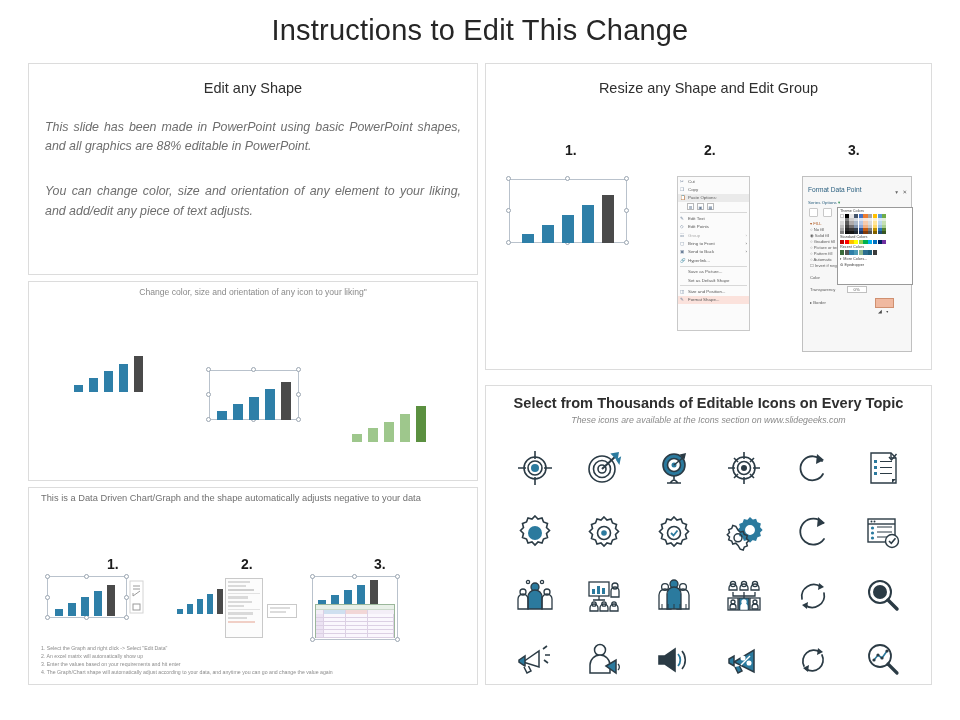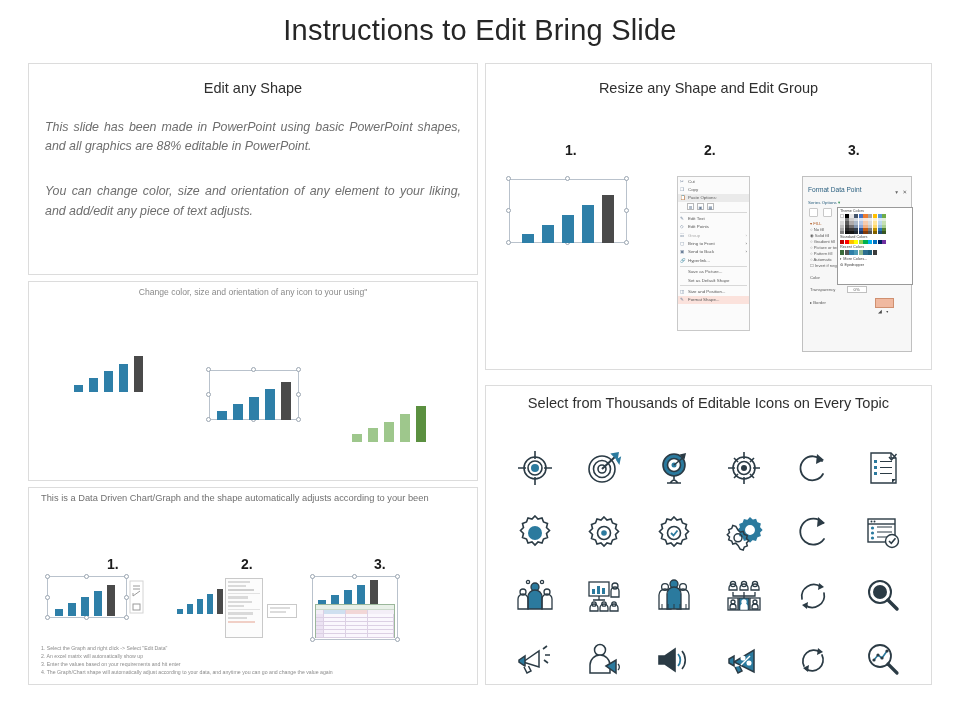--- a/index.html
+++ b/index.html
@@ -88,47 +88,47 @@
   .swatch-pop{ position:absolute; background:#fff; border:1px solid #9a9a9a; }
   .sw-label{ font-size:3.8px; color:#444; padding:1px 0 1px 2px; }
   .sw-row{ display:flex; gap:.5px; padding-left:2px; }
   .sw-row b{ width:4.2px; height:4.2px; display:block; }
   .sw-grid{ display:flex; gap:.5px; padding-left:2px; }
   .sw-grid div b{ display:block; width:4.2px; height:3.2px; }
   .colorbtn{ position:absolute; background:#f0b9a0; border:1px solid #d09070; }
 
   
   #panelE{ left:485px; top:385px; width:447px; height:300px; }
-  #panelE .panel-title{ margin-top:9px; font-size:14.6px; }
+  #panelE .panel-title{ margin-top:9px; font-size:14.6px;font-weight:bold; }
   #panelE .panel-sub{ margin-top:4px; font-style:italic; font-size:8.8px; }
   .icon-grid{ position:absolute; left:14px; top:56px; width:418px;
               display:grid; grid-template-columns:repeat(6,1fr); row-gap:12px; }
   .icon-cell{ display:flex; align-items:center; justify-content:center; height:52px; }
   .icon-cell svg{ display:block; }
   
   .xls{ position:absolute; background:#fff; border:1px solid #9bb79b; }
   .xls-hdr{ background:#e8f0e8; height:5px; border-bottom:1px solid #cbd9cb; }
   .xls-row{ display:flex; height:4px; }
   .xls-row i{ display:block; border-right:1px solid #dcd0e4; border-bottom:1px solid #dcd0e4; }
 </style>
 </head>
 <body>
 
-<div class="page-title">Instructions to Edit Bring Slide</div>
+<div class="page-title">Instructions to Edit This Change</div>
 
 <div class="panel" id="panelA">
   <div class="panel-title">Edit any Shape</div>
   <div class="pa-body">
     <div class="italic-para">This slide has been made in PowerPoint using basic PowerPoint shapes, and all graphics are 88% editable in PowerPoint.</div>
     <div class="italic-para">You can change color, size and orientation of any element to your liking, and add/edit any piece of text adjusts.</div>
   </div>
 </div>
 
 <div class="panel" id="panelB">
-  <div class="panel-sub">Change color, size and orientation of any icon to your using"</div>
+  <div class="panel-sub">Change color, size and orientation of any icon to your liking"</div>
 
   <div class="bgroup" style="left:45px; top:70px;">
     <div class="chart" style="width:80px;height:40px;">
       <div class="bars" style="gap:6px;">
         <div class="bar" style="width:9px;height:7px;"></div>
         <div class="bar" style="width:9px;height:14px;"></div>
         <div class="bar" style="width:9px;height:21px;"></div>
         <div class="bar" style="width:9px;height:28px;"></div>
         <div class="bar dark" style="width:9px;height:36px;"></div>
       </div>
@@ -163,21 +163,21 @@
         <div class="bar g1" style="width:10px;height:14px;"></div>
         <div class="bar g1" style="width:10px;height:20px;"></div>
         <div class="bar g1" style="width:10px;height:28px;"></div>
         <div class="bar g2" style="width:10px;height:36px;"></div>
       </div>
     </div>
   </div>
 </div>
 
 <div class="panel" id="panelC">
-  <div class="desc">This is a Data Driven Chart/Graph and the shape automatically  adjusts according to your been</div>
+  <div class="desc">This is a Data Driven Chart/Graph and the shape automatically  adjusts negative to your data</div>
 
   <div class="stepnum" style="left:78px; top:68px;">1.</div>
   <div class="stepnum" style="left:212px; top:68px;">2.</div>
   <div class="stepnum" style="left:345px; top:68px;">3.</div>
 
   <div style="position:absolute;left:18px;top:88px;">
     <div class="sel-box" style="left:0;top:0;width:80px;height:42px;"></div>
     <div class="handle" style="left:-2px;top:-2px;"></div>
     <div class="handle" style="left:37px;top:-2px;"></div>
     <div class="handle" style="left:77px;top:-2px;"></div>
@@ -561,20 +561,21 @@
       <div style="font-size:3.8px;color:#444;padding:1px 0 0 2px;">
         <span>⚙</span>
         <span>Eyedropper</span>
       </div>
     </div>
   </div>
 </div>
 
 <div class="panel" id="panelE">
   <div class="panel-title">Select from Thousands of Editable Icons on Every Topic</div>
+  <div class="panel-sub">These icons are available  at the Icons section on www.slidegeeks.com</div>
 
   <div class="icon-grid">
 
     <div class="icon-cell">
       <svg width="40" height="40" viewBox="0 0 40 40" fill="none" stroke="#2b3b45" stroke-width="1.6">
         <circle cx="20" cy="20" r="11"></circle>
           <circle cx="20" cy="20" r="7"></circle>
         <circle cx="20" cy="20" r="4" fill="#2b7a9e" stroke="none"></circle>
         <path d="M20 3v8M20 29v8M3 20h8M29 20h8"></path>
       </svg>

